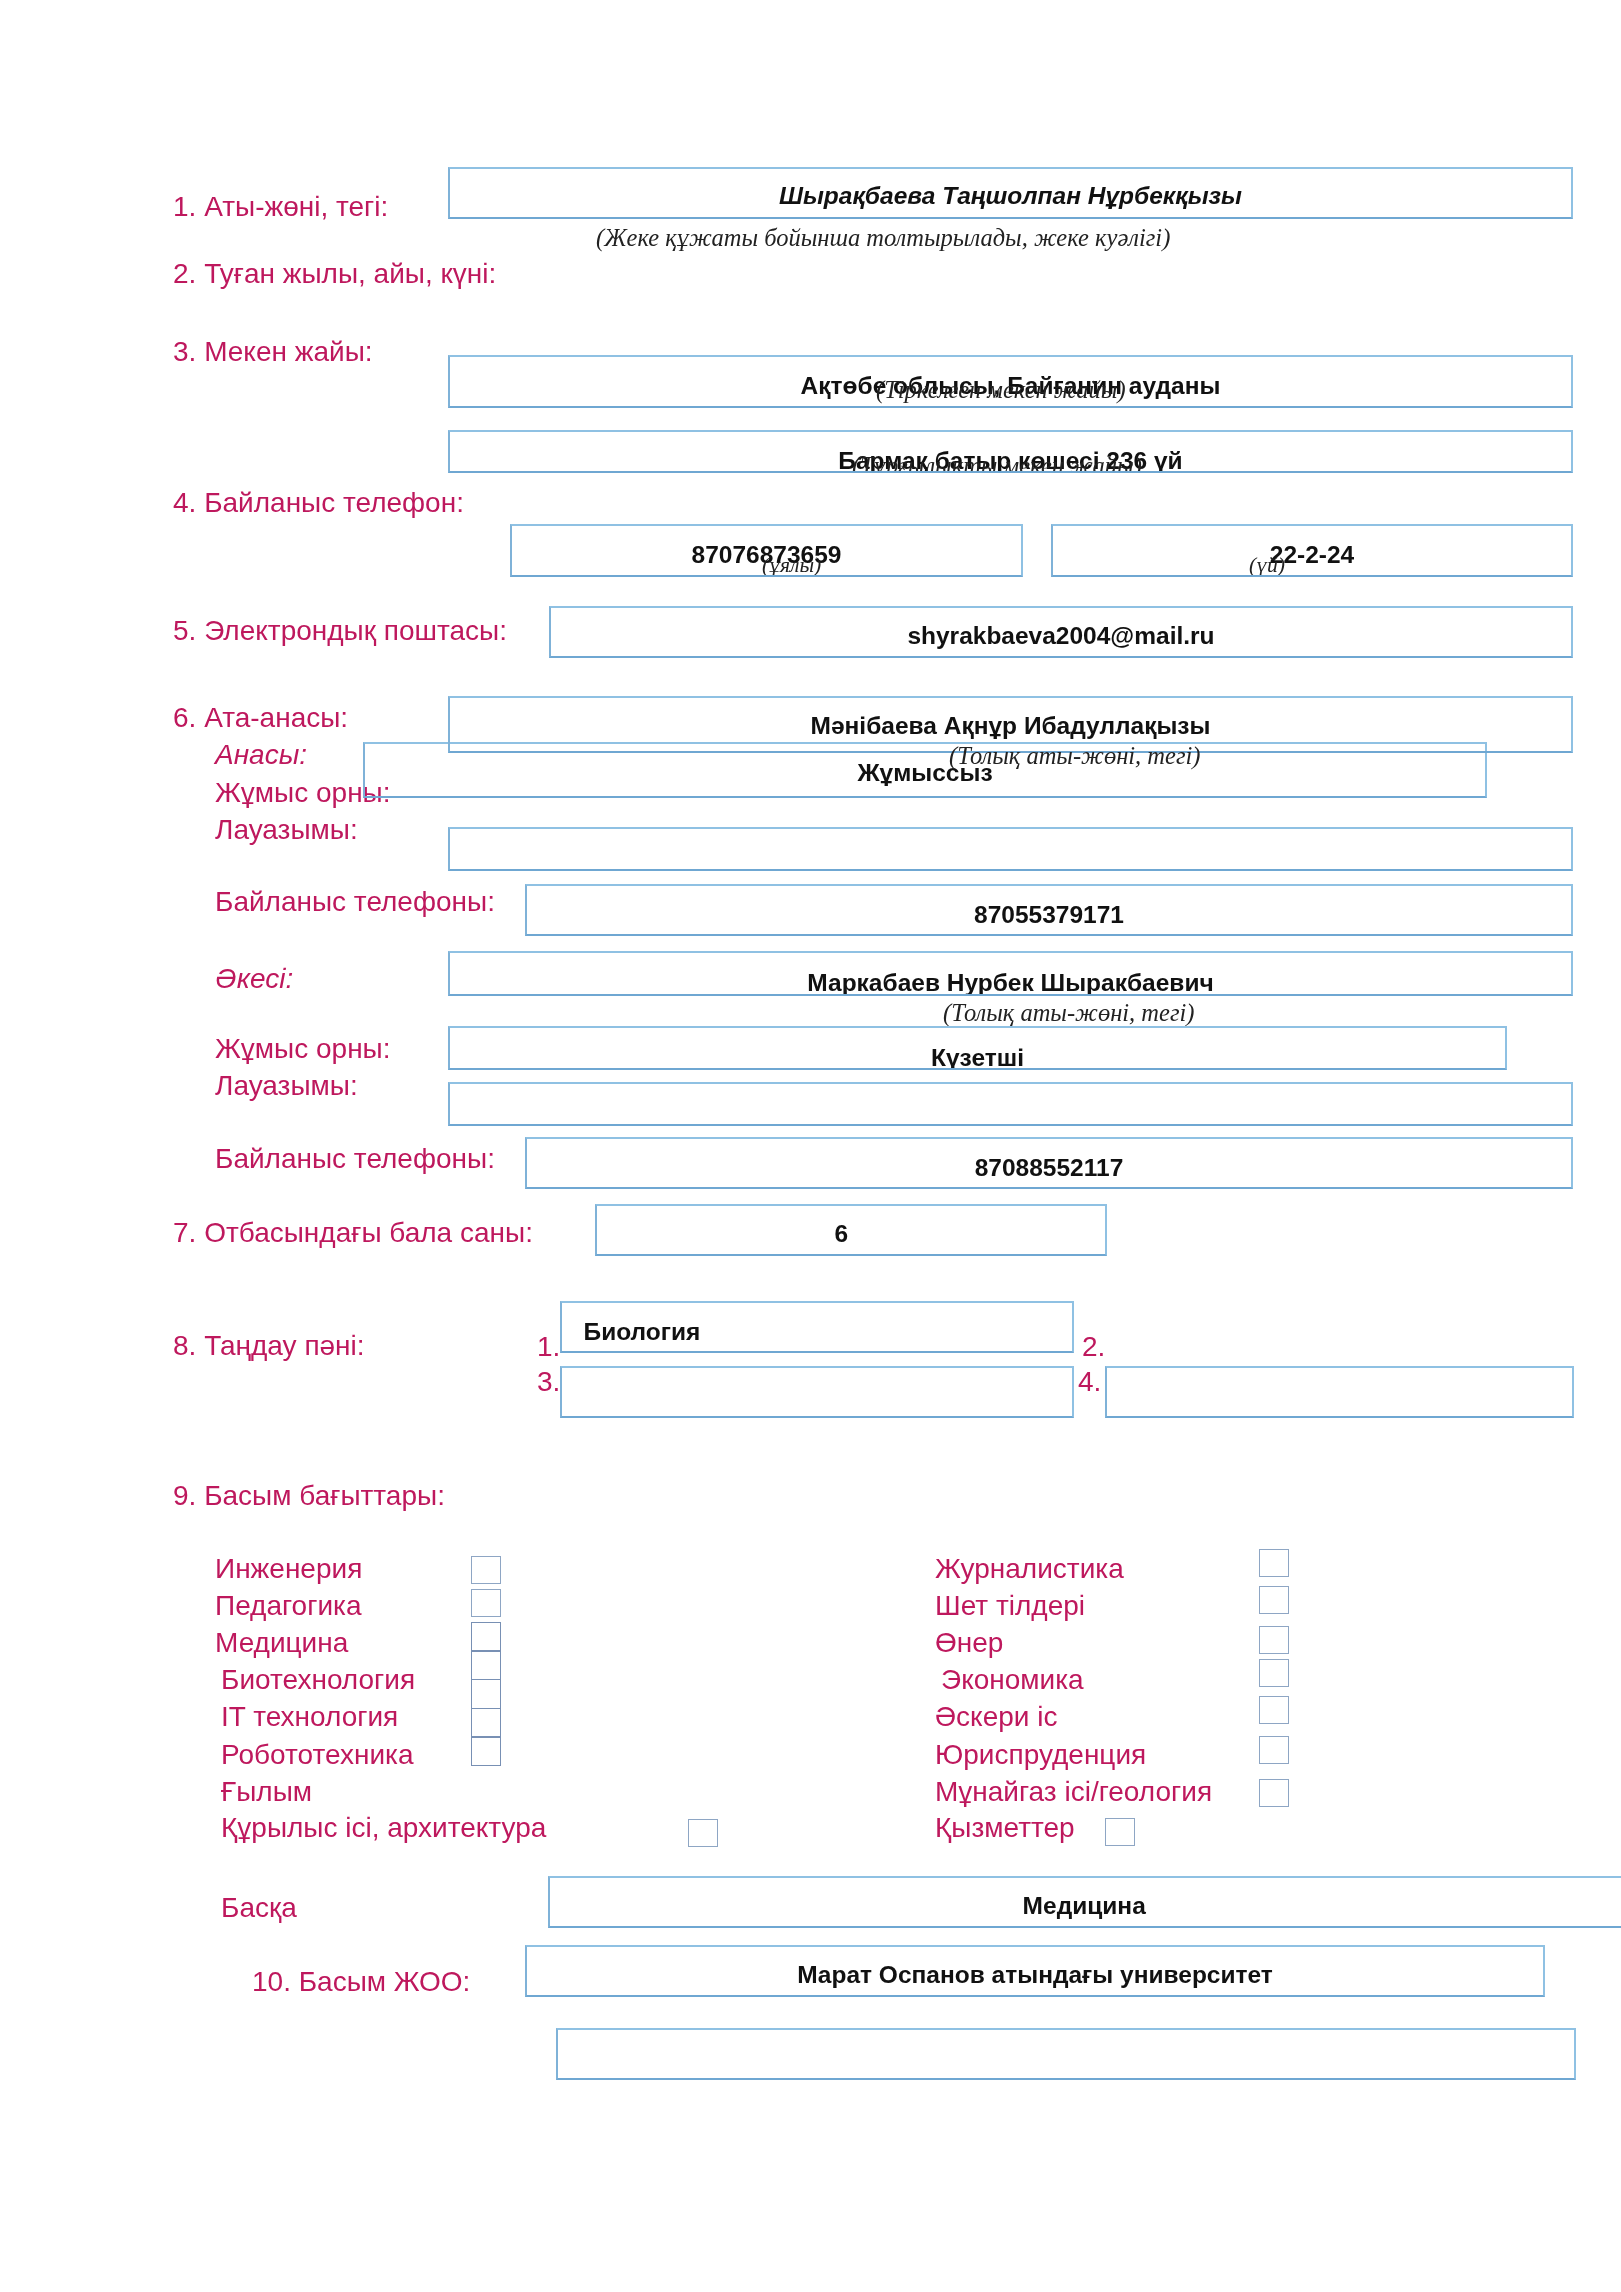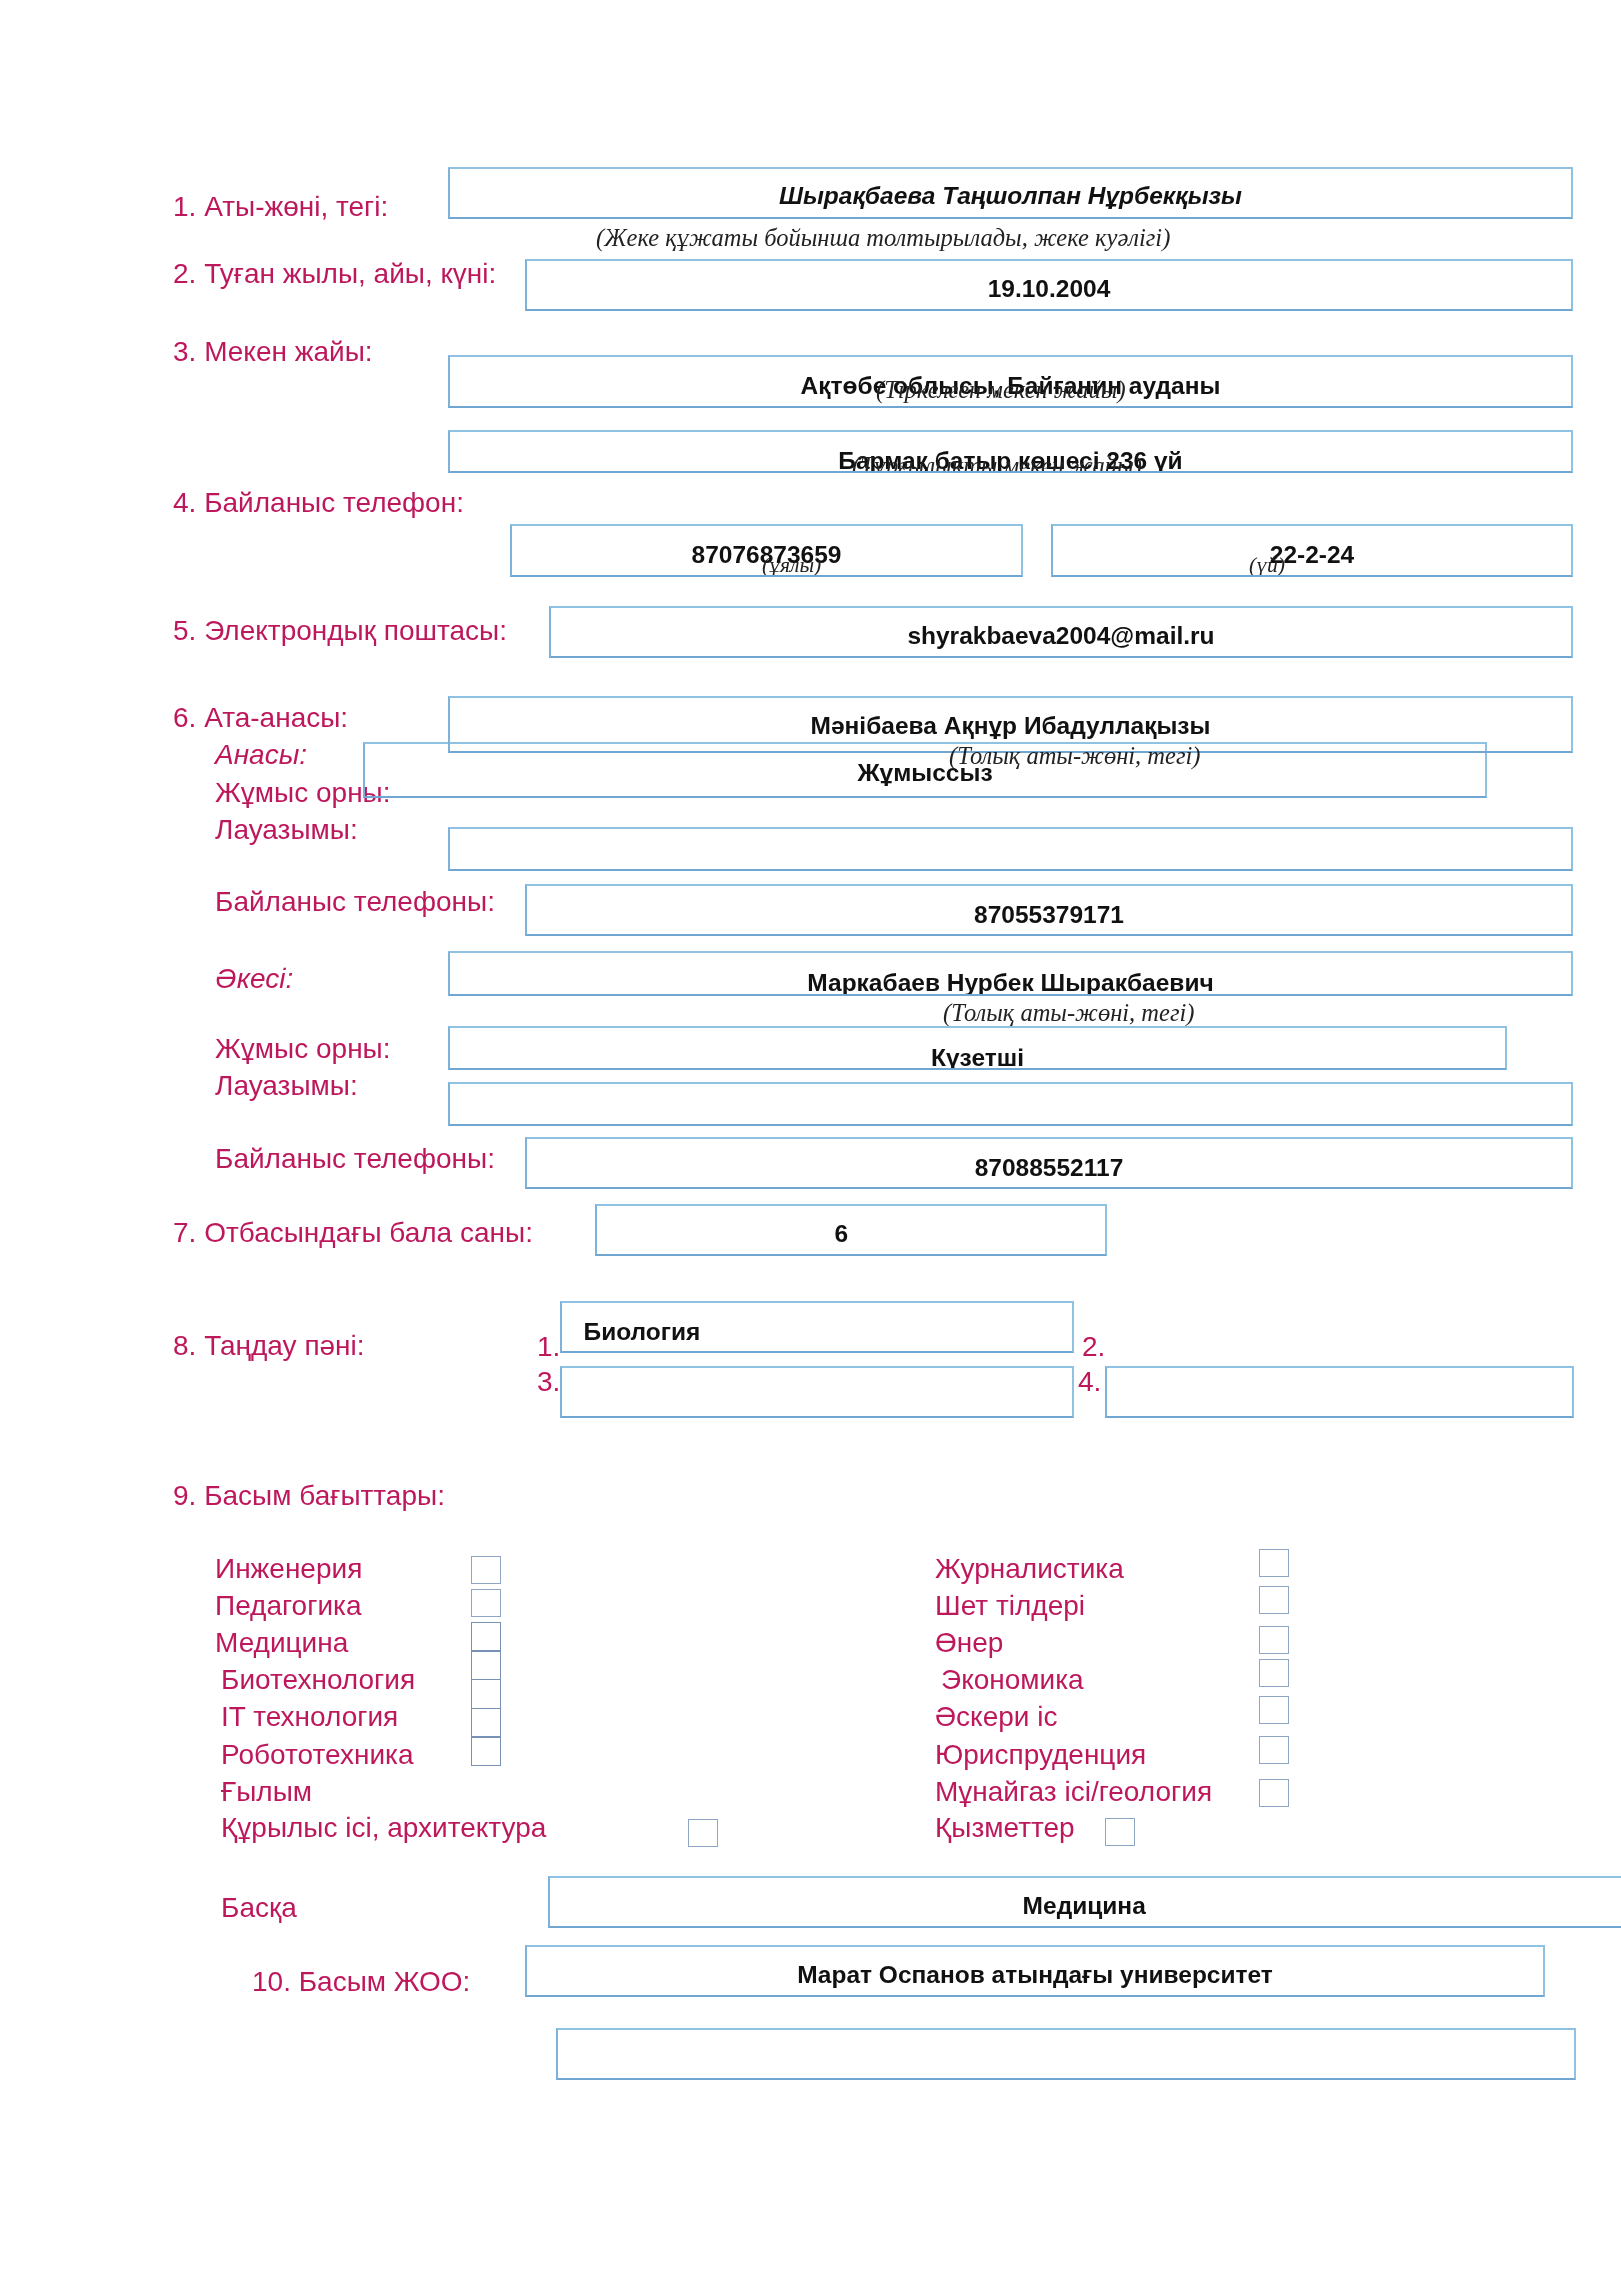--- a/index.html
+++ b/index.html
@@ -20,23 +20,20 @@
 
 <div class="page">
 
   <div class="lbl" style="left:173px;top:193px;">1.  Аты-жөні, тегі:</div>
   <div class="box" style="left:448px;top:167px;width:1125px;height:52px;padding-left:24px;">
     <div class="val it" style="top:14.7px;">Шырақбаева Таңшолпан Нұрбекқызы</div>
   </div>
   <div class="hint" style="left:596px;top:226px;">(Жеке құжаты бойынша толтырылады, жеке куәлігі)</div>
 
   <div class="lbl" style="left:173px;top:260px;">2.  Туған жылы, айы, күні:</div>
-  <div class="box" style="left:525px;top:259px;width:1048px;height:52px;">
-    <div class="val" style="top:15.7px;">19.10.2004</div>
-  </div>
 
   <div class="lbl" style="left:173px;top:338px;">3.  Мекен жайы:</div>
   <div class="box" style="left:448px;top:355px;width:1125px;height:53px;">
     <div class="val" style="top:16.7px;">Ақтөбе облысы, Байғанин ауданы</div>
     <div class="hint" style="left:426px;top:20.6px;">(Тіркелген мекен жайы)</div>
   </div>
   <div class="box" style="left:448px;top:430px;width:1125px;height:43px;">
     <div class="val" style="top:16.7px;">Бармақ батыр көшесі 236 үй</div>
     <div class="hint" style="left:402px;top:21.6px;">(Тұрғылықты мекен жайы)</div>
   </div>

